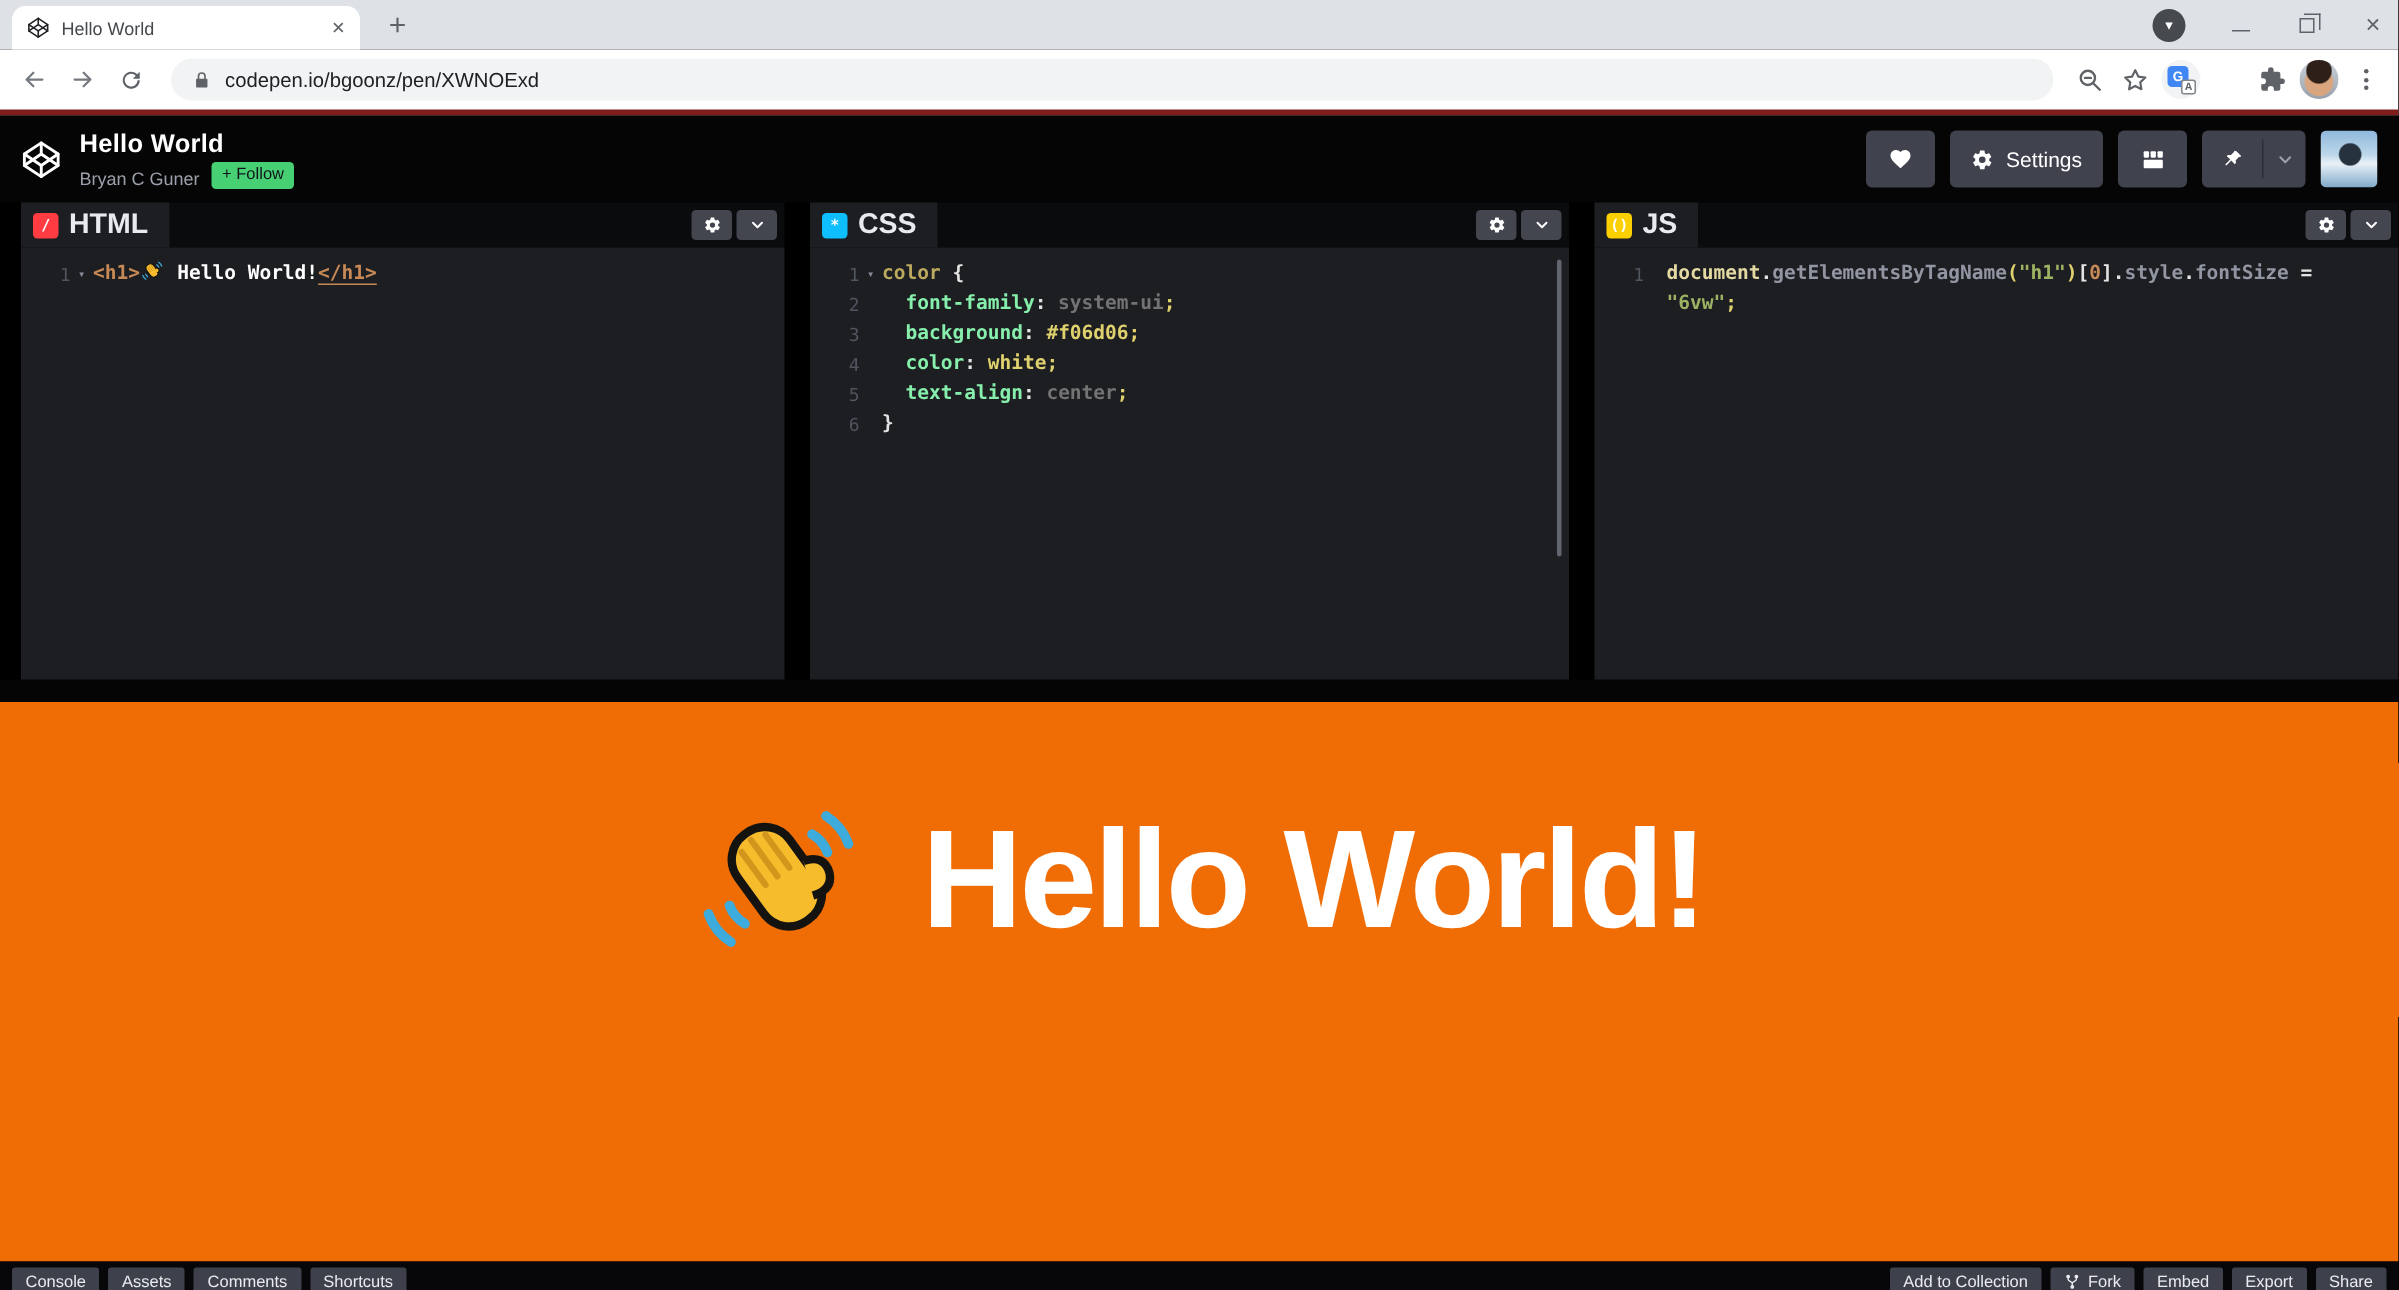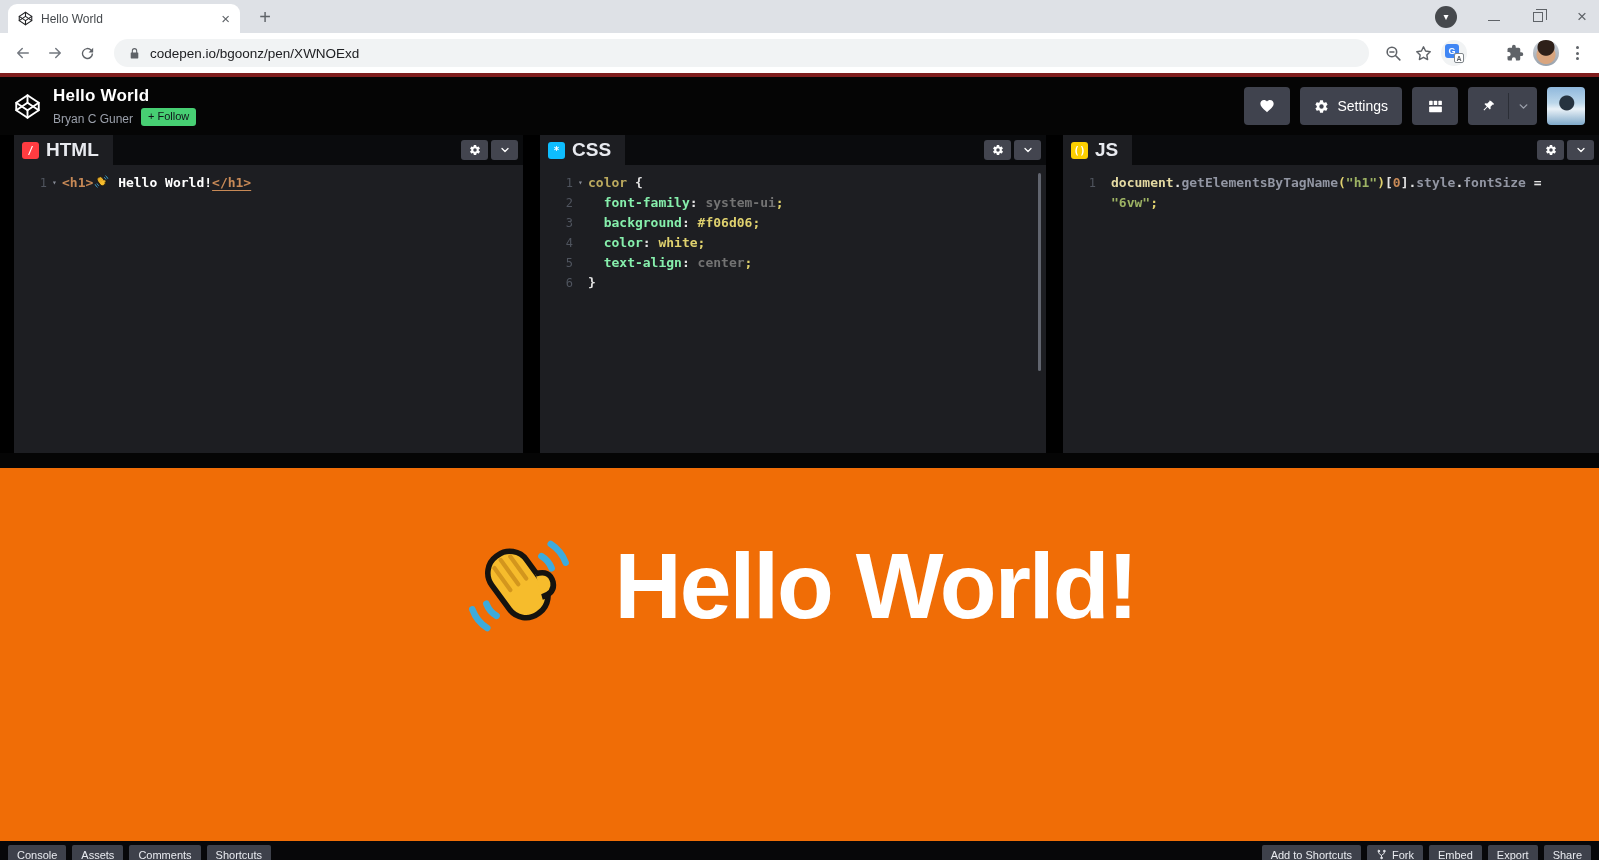--- a/index.html
+++ b/index.html
@@ -471,21 +471,21 @@
 
 <div class="footer">
   <div class="footer-left" style="display:flex;gap:6px">
       <button class="fbtn">Console</button>
       <button class="fbtn">Assets</button>
       <button class="fbtn">Comments</button>
       <button class="fbtn">Shortcuts</button>
     </div>
   <div class="footer-right">
       <button class="fbtn">
-        <span>Add to Shortcuts</span>
+        <span>Add to Collection</span>
       </button>
       <button class="fbtn">
         <svg width="11" height="11" viewBox="0 0 24 24">
           <use href="#fork-ic"></use>
         </svg>
         <span>Fork</span>
       </button>
       <button class="fbtn">
         <span>Embed</span>
       </button>

